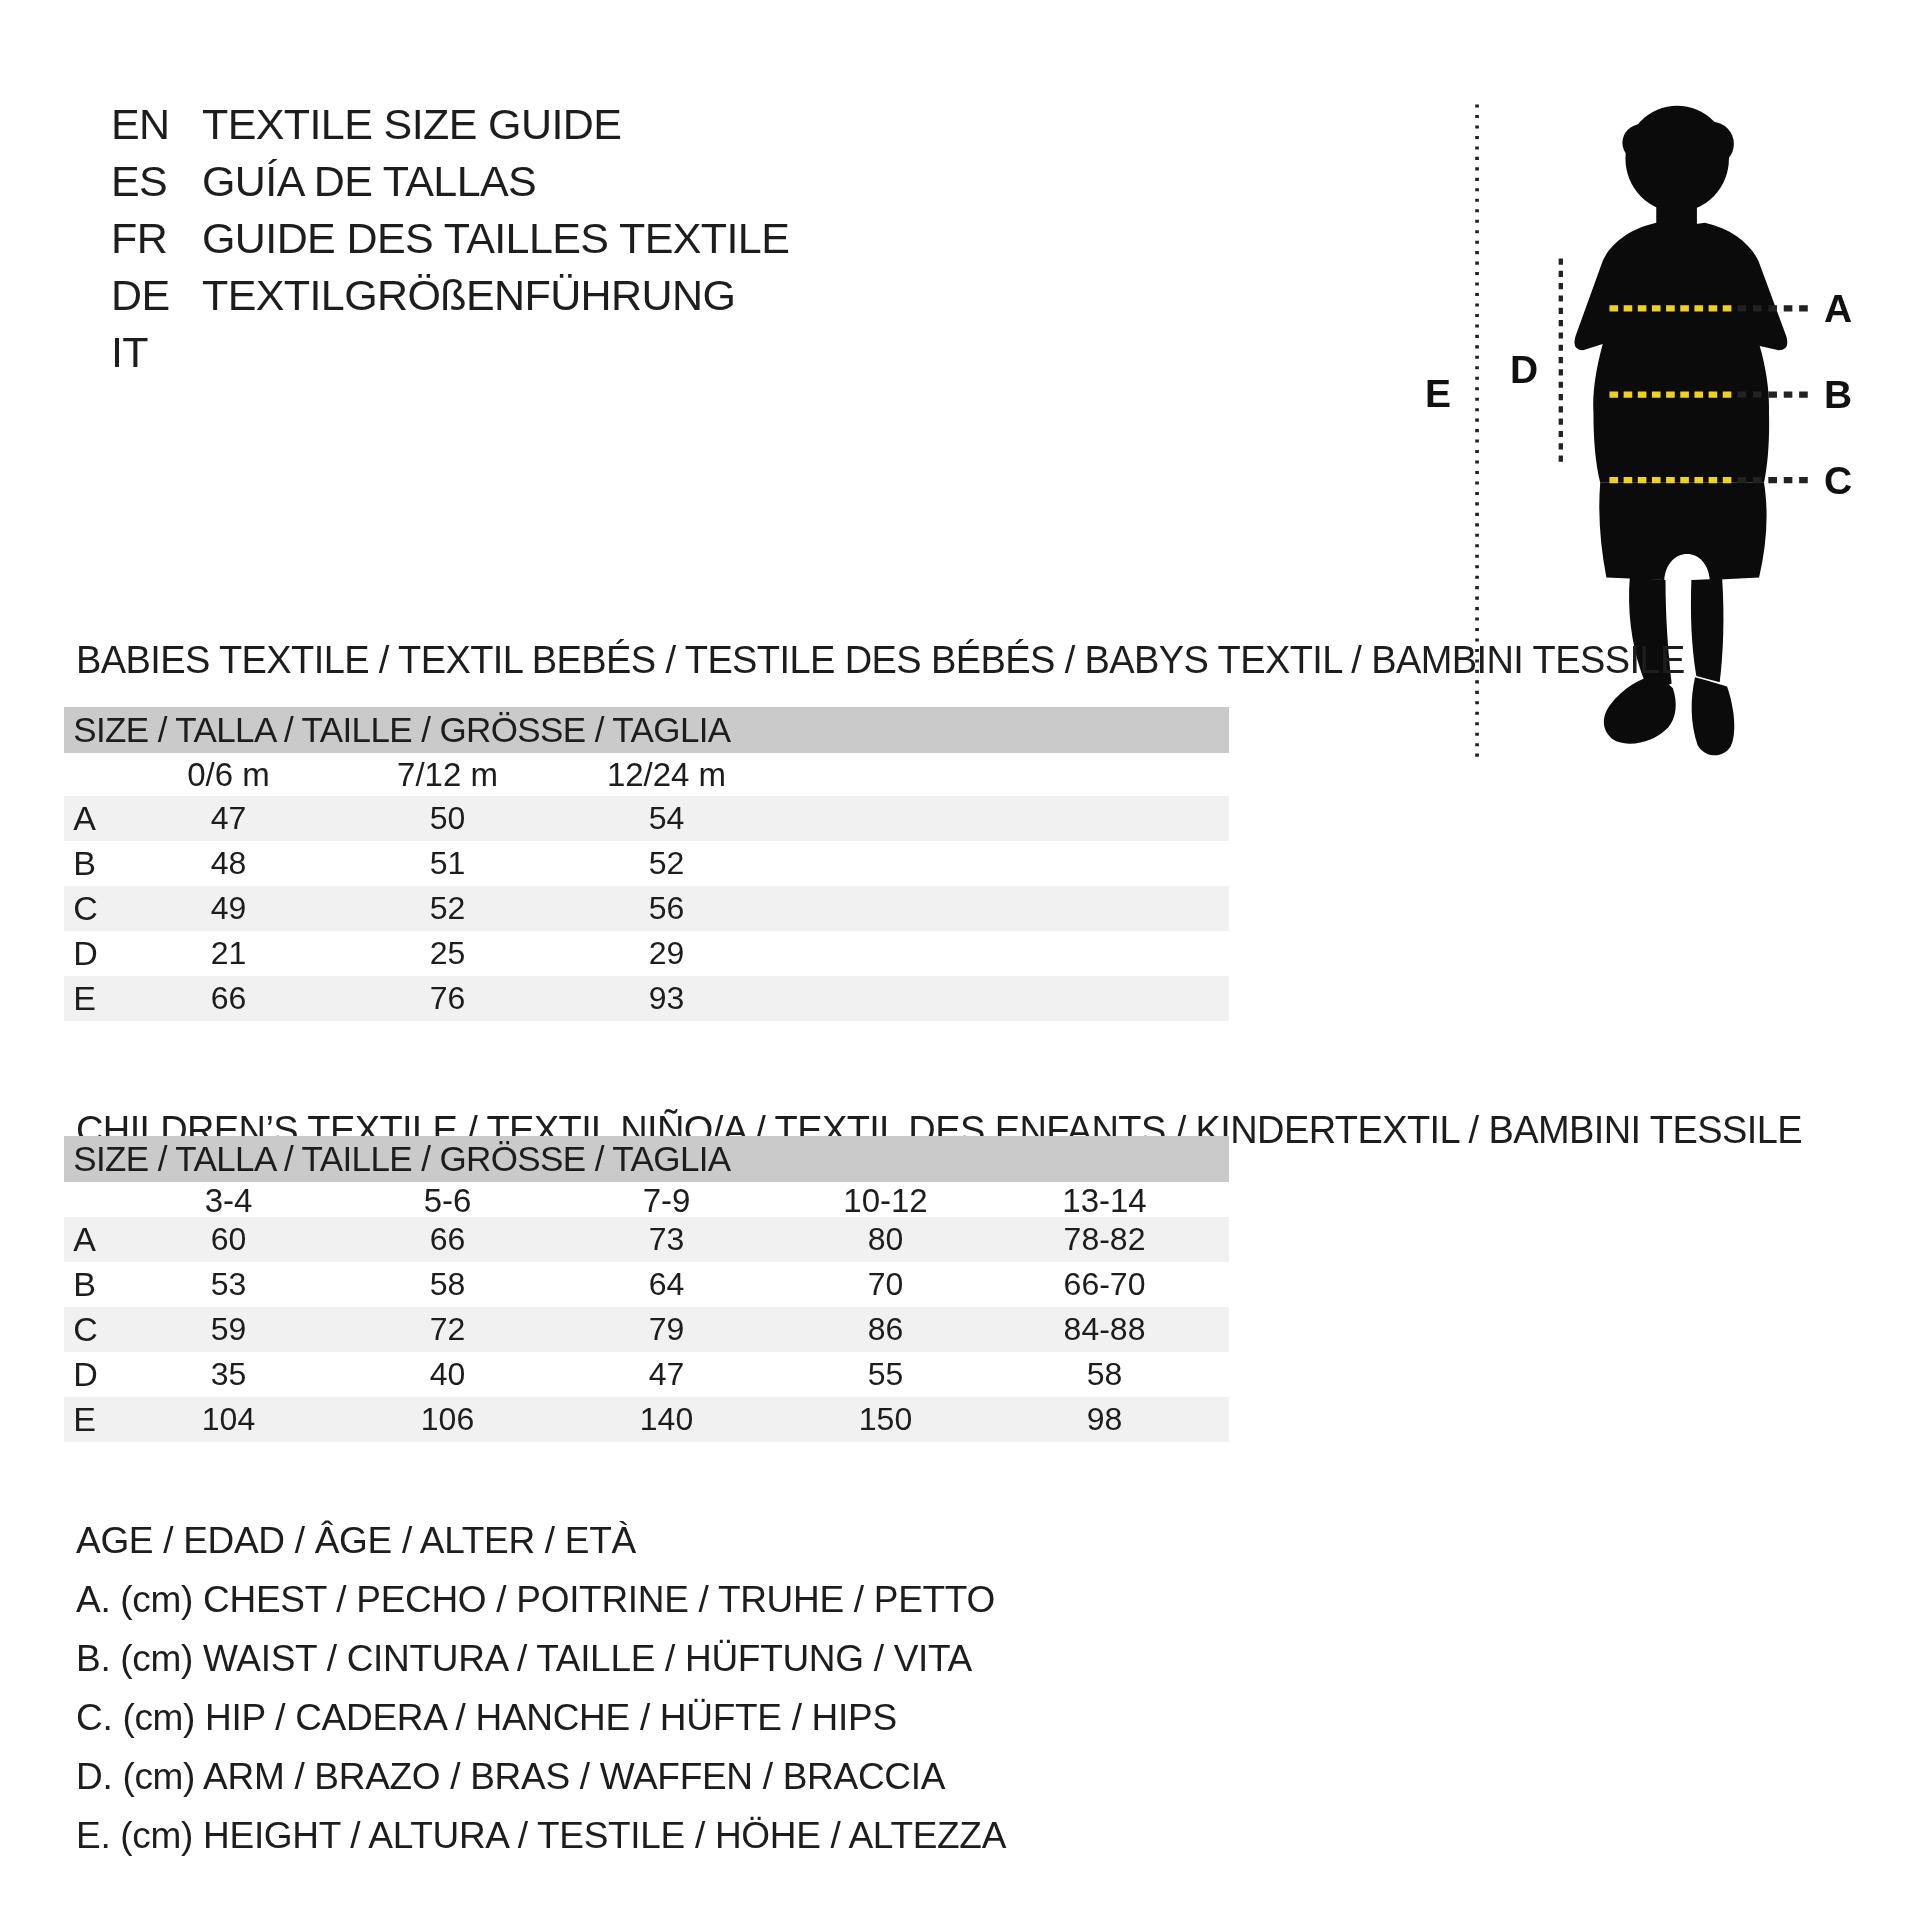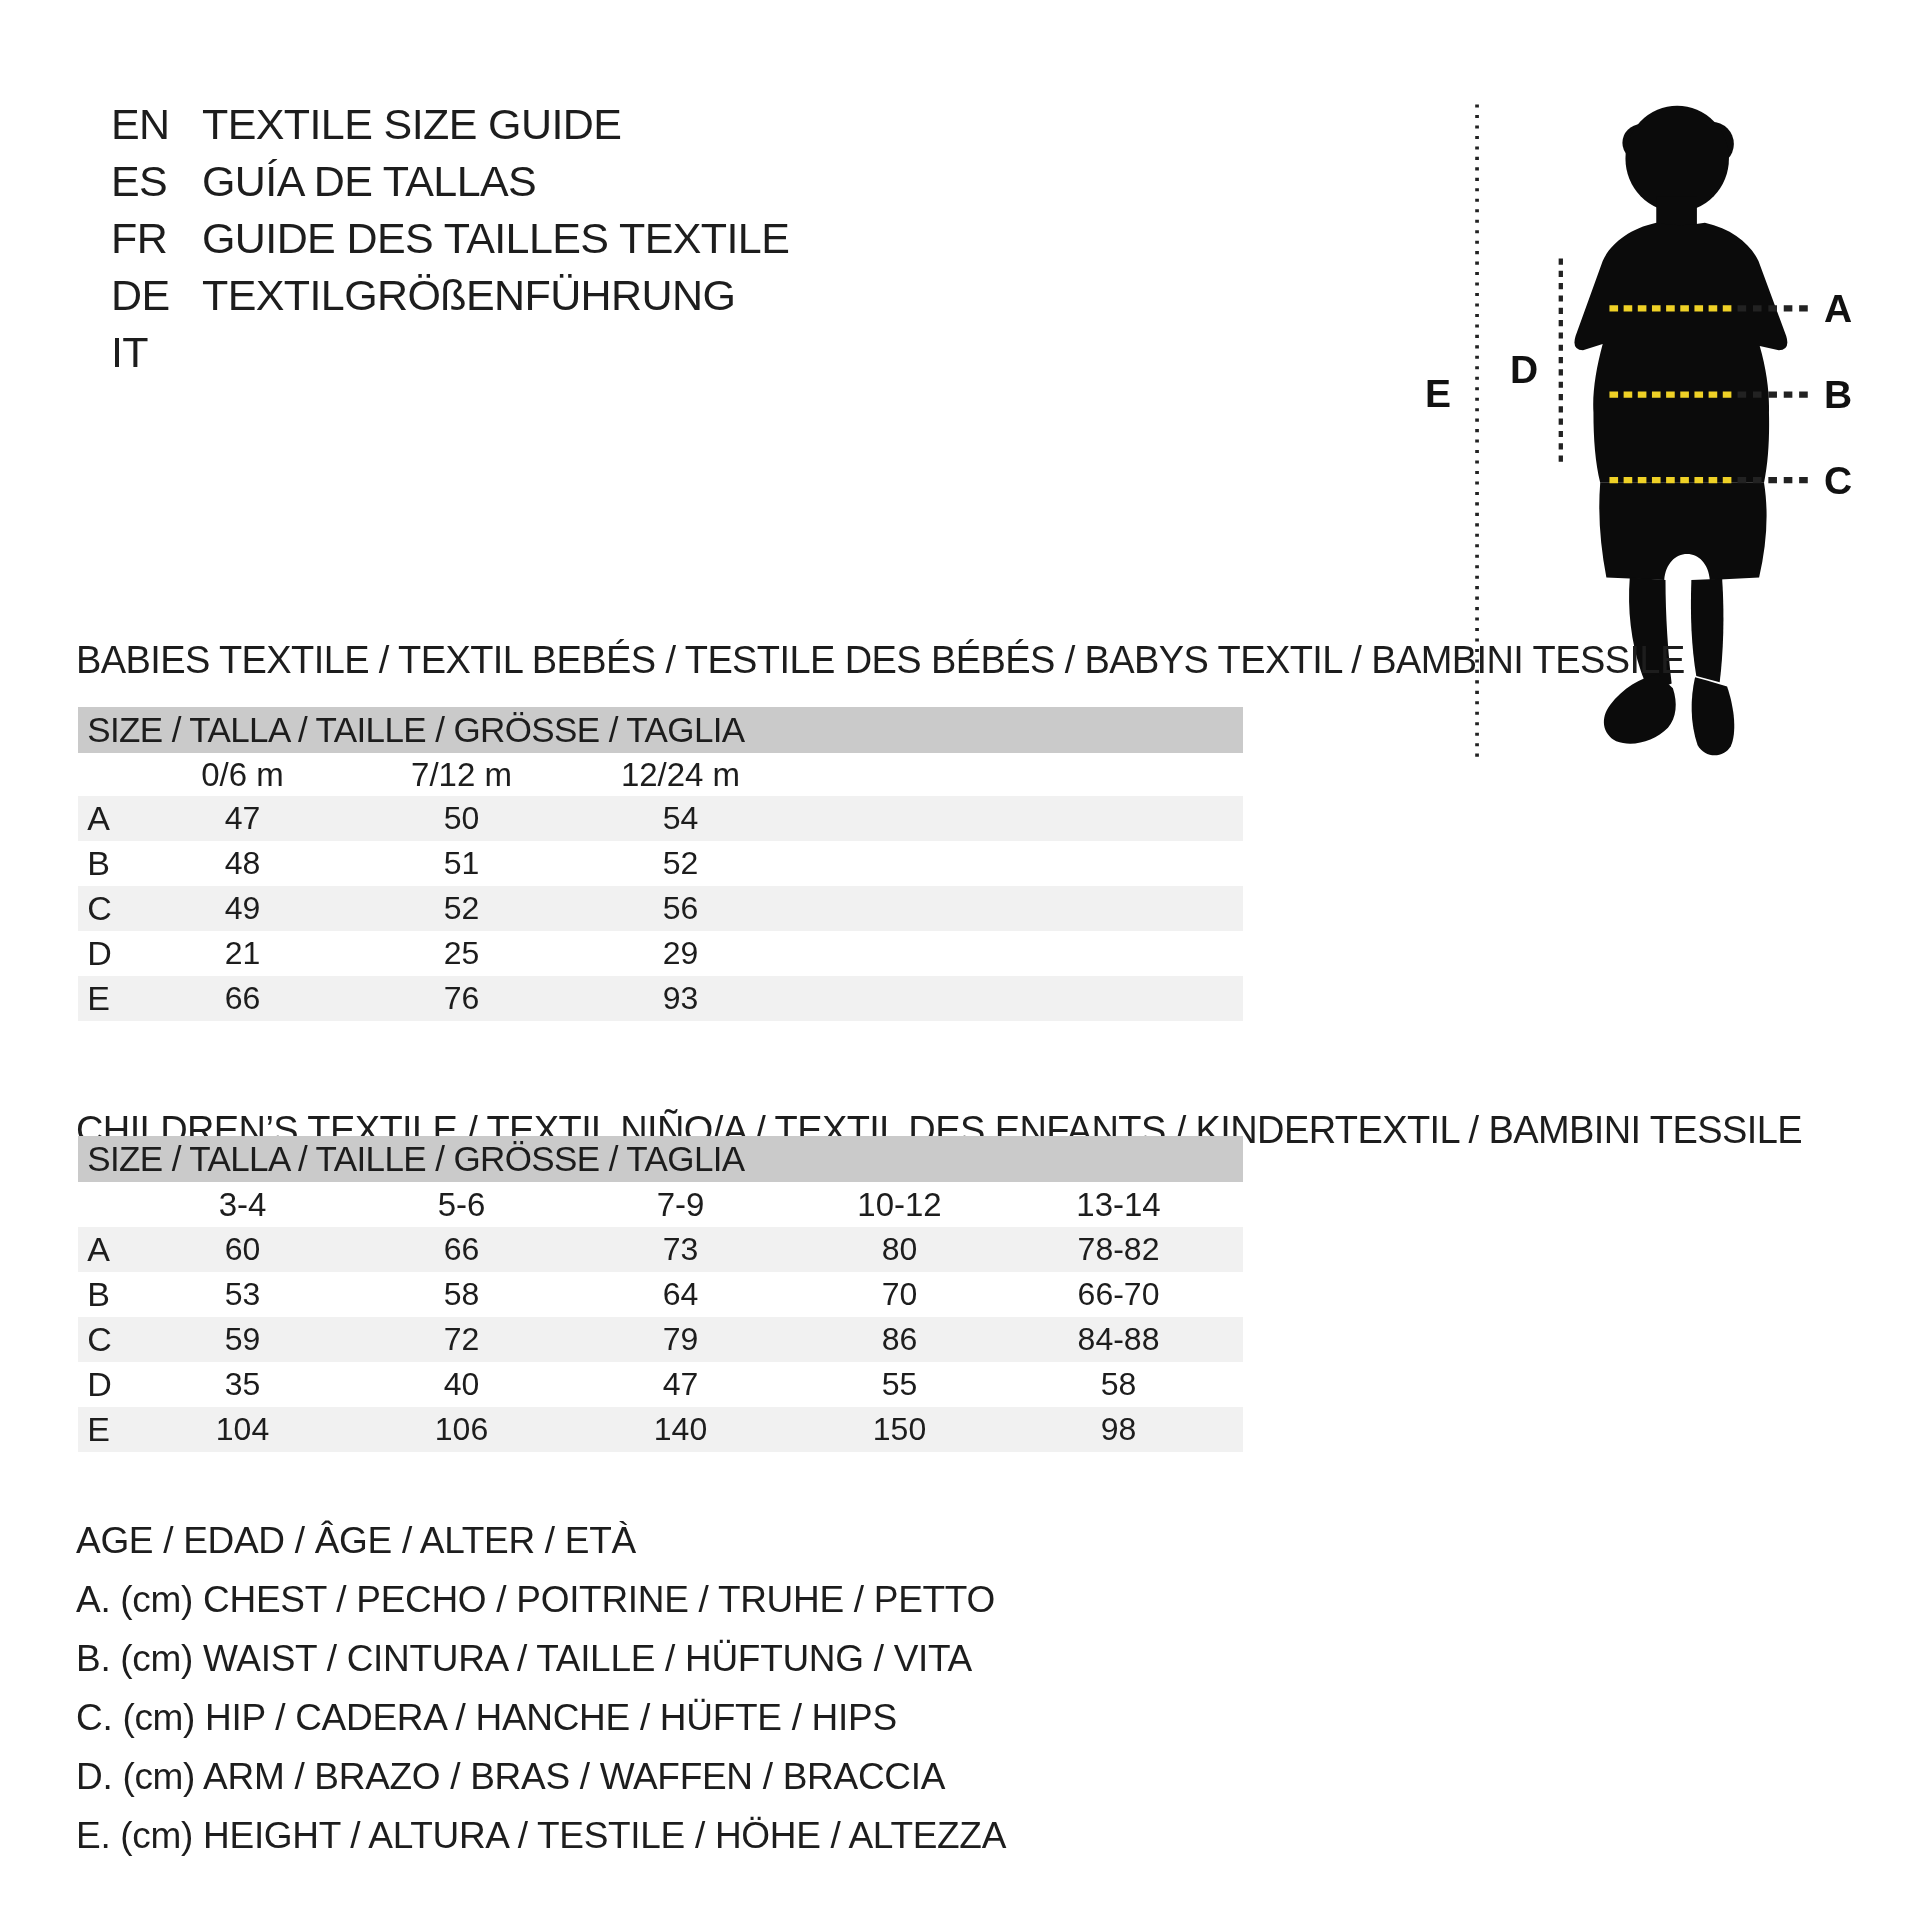--- a/index.html
+++ b/index.html
@@ -16,30 +16,30 @@
   
   .figure{position:absolute;left:1405px;top:92px;width:521px;height:684px;}
   .figure svg{position:absolute;left:0;top:0;}
   .mlabel{
     position:absolute;font-size:39px;font-weight:bold;line-height:43px;
     letter-spacing:0;color:#111;
   }
   
   .sec-title{position:absolute;left:76px;font-size:38px;line-height:41px;letter-spacing:-0.6px;white-space:nowrap;}
   
-  .tbl{position:absolute;left:78px;width:1165px;}
+  .tbl{position:absolute;left:64px;width:1165px;}
   .tbl-bar{
     height:46px;background:#cacaca;display:flex;align-items:center;
     padding-left:9.2px;font-size:35px;letter-spacing:-0.6px;box-sizing:border-box;
   }
   .trow{display:grid;align-items:center;height:45px;font-size:32px;}
   .babies-grid{grid-template-columns:55px 219px 219px 219px;}
   .children-grid{grid-template-columns:55px 219px 219px 219px 219px 219px;}
   .tcolhead{height:43px;font-size:33px;}
-  .children-colhead{height:45px;}
+  .children-colhead{height:35px;}
   .trow .rlabel{padding-left:9.2px;font-size:34px;}
   .trow .tcell{text-align:center;}
   .striped{background:#f1f1f1;}
   
   .legend{position:absolute;left:76px;top:1511px;}
   .legend-line{font-size:37px;line-height:59px;letter-spacing:-0.3px;white-space:nowrap;}
 </style>
 </head>
 <body>
 

